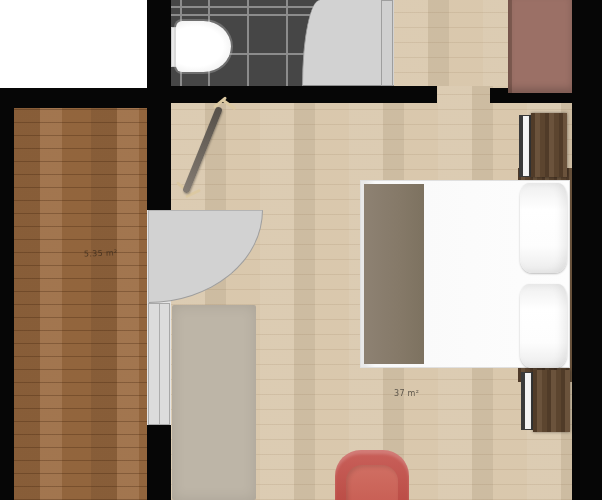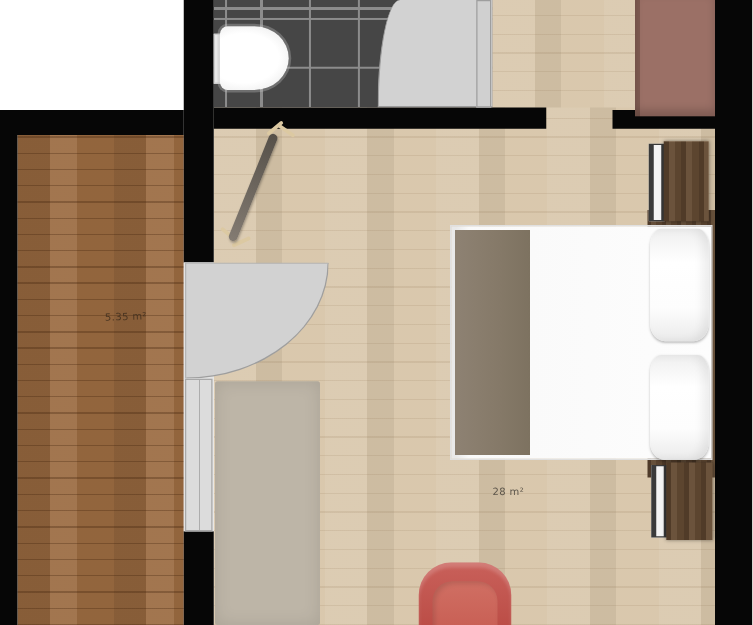--- a/index.html
+++ b/index.html
@@ -158,15 +158,15 @@
   <div class="radiator radiator-top"></div>
   <div class="nightstand nightstand-top"></div>
   <div class="radiator radiator-bottom"></div>
   <div class="nightstand nightstand-bottom"></div>
 
   <div class="armchair">
     <div class="armchair-seat"></div>
   </div>
 
   <div class="area-label label-hallway">5.35 m²</div>
-  <div class="area-label label-bedroom">28 m²</div>
+  <div class="area-label label-bedroom">37 m²</div>
 
 </div>
 
 </body></html>

